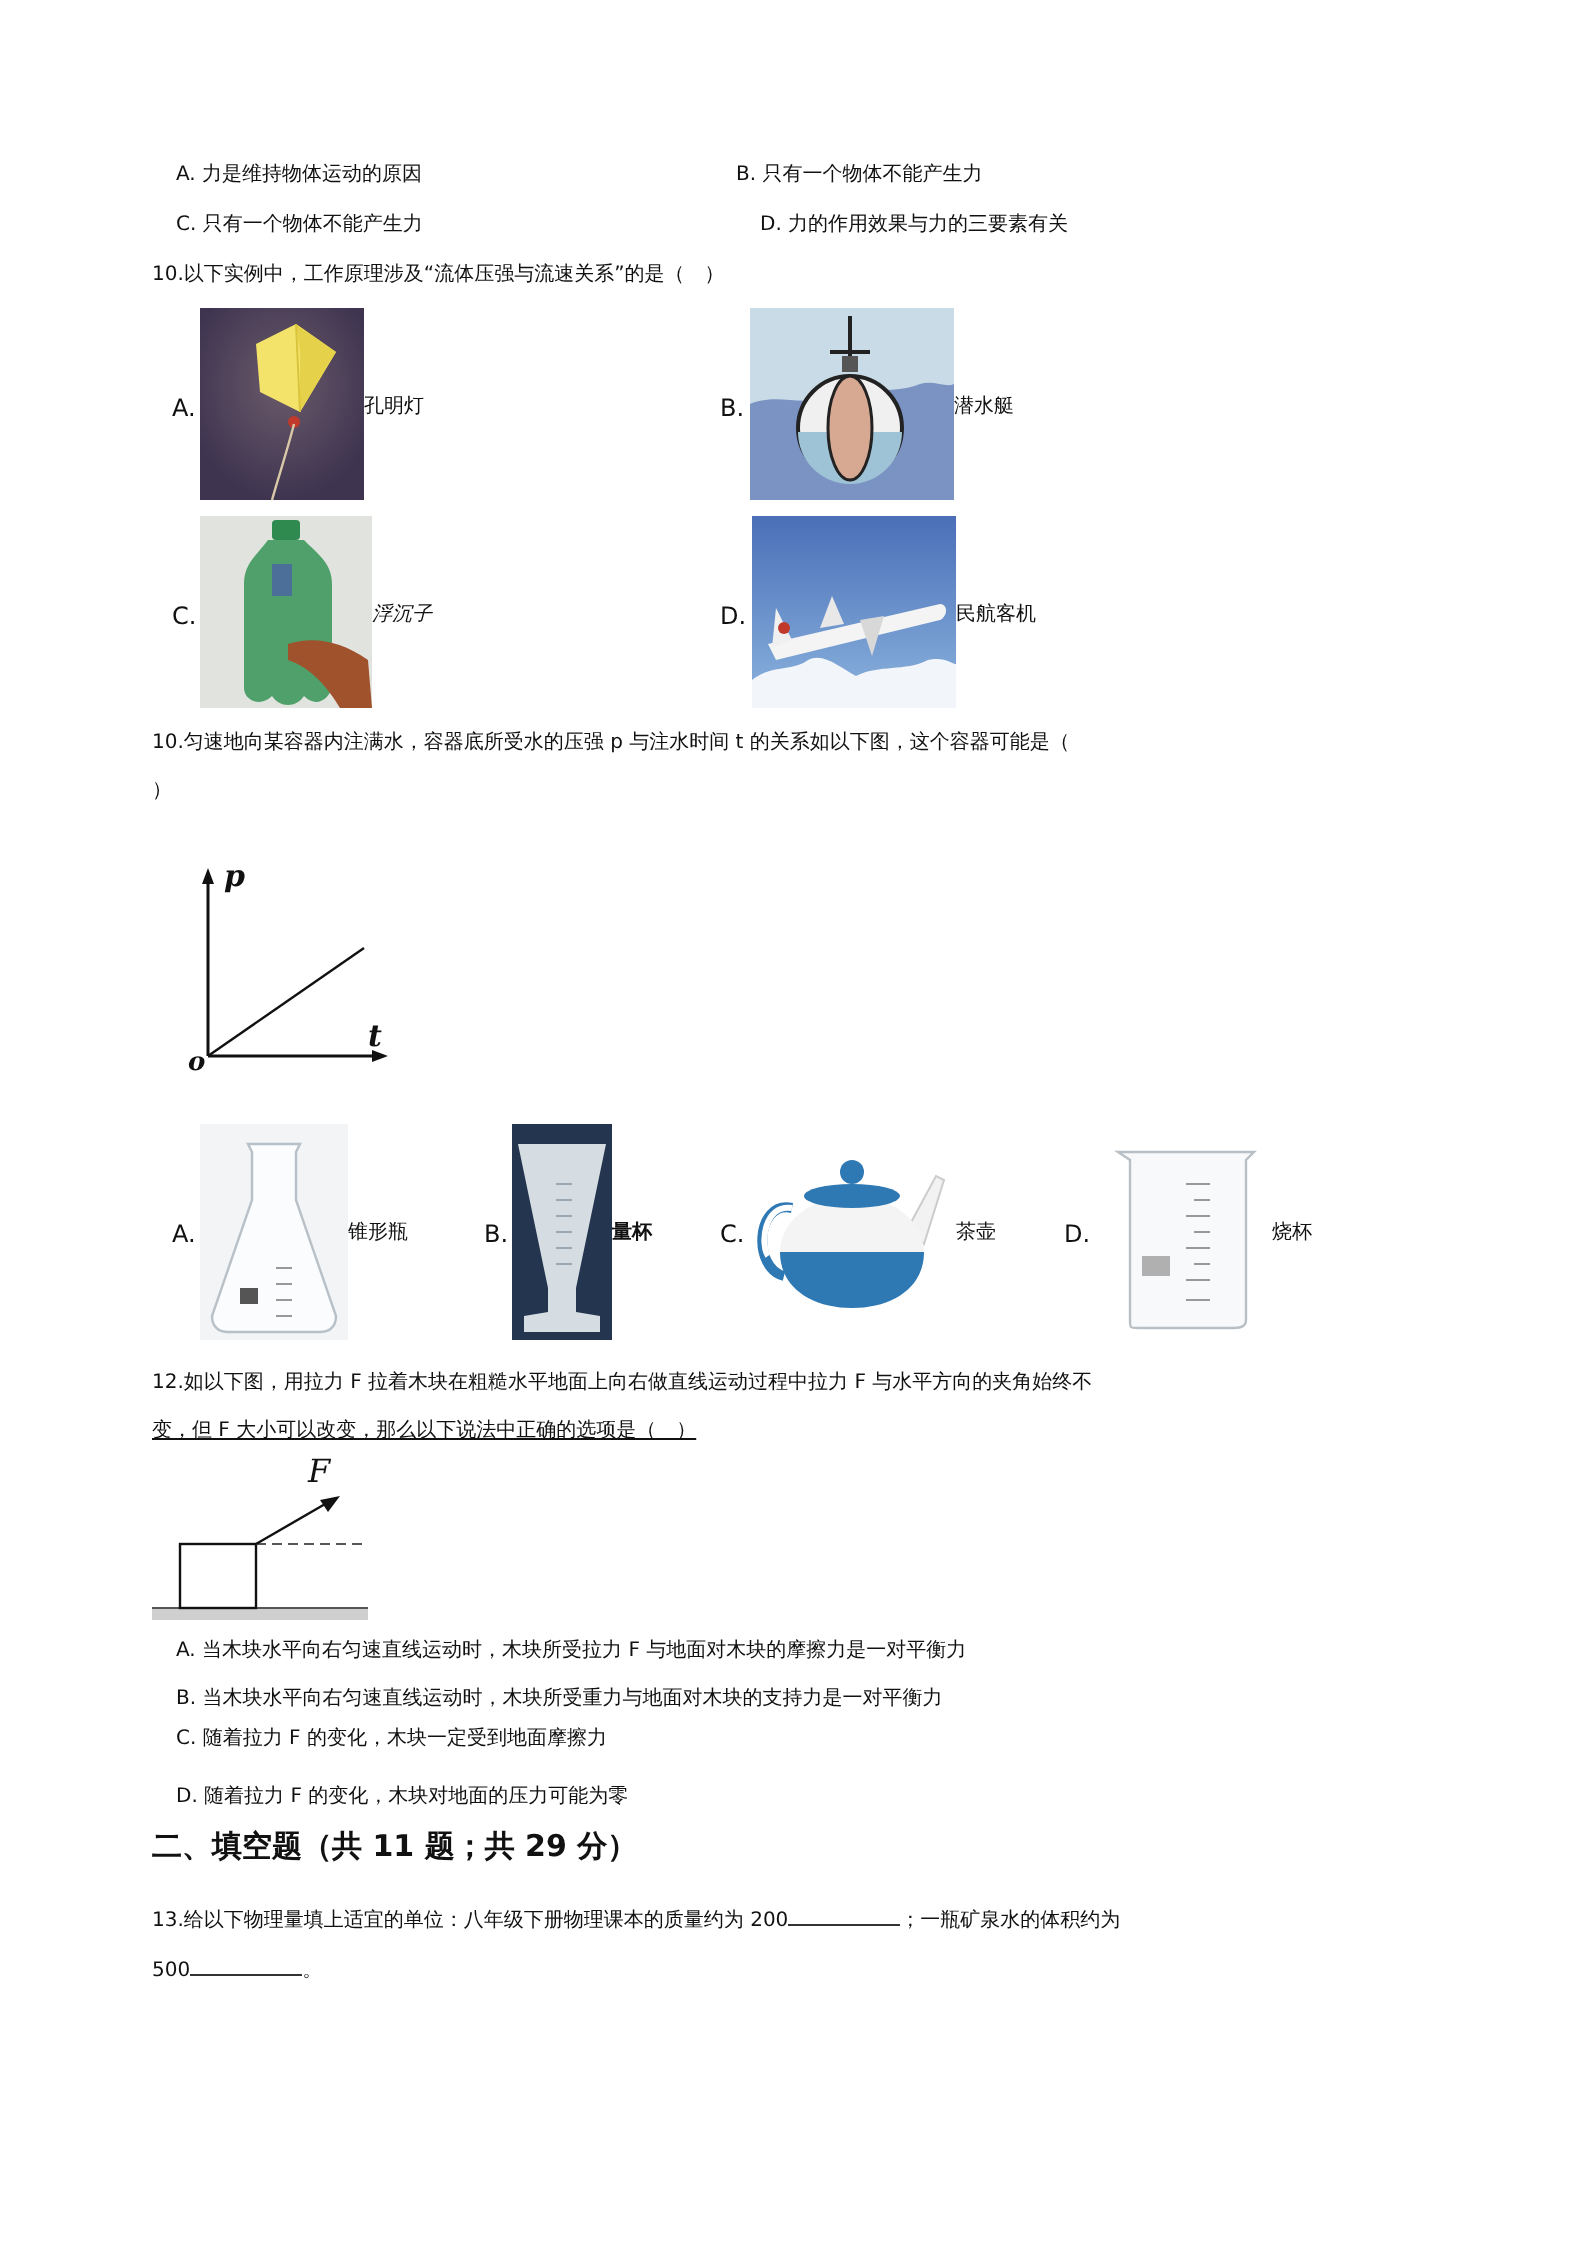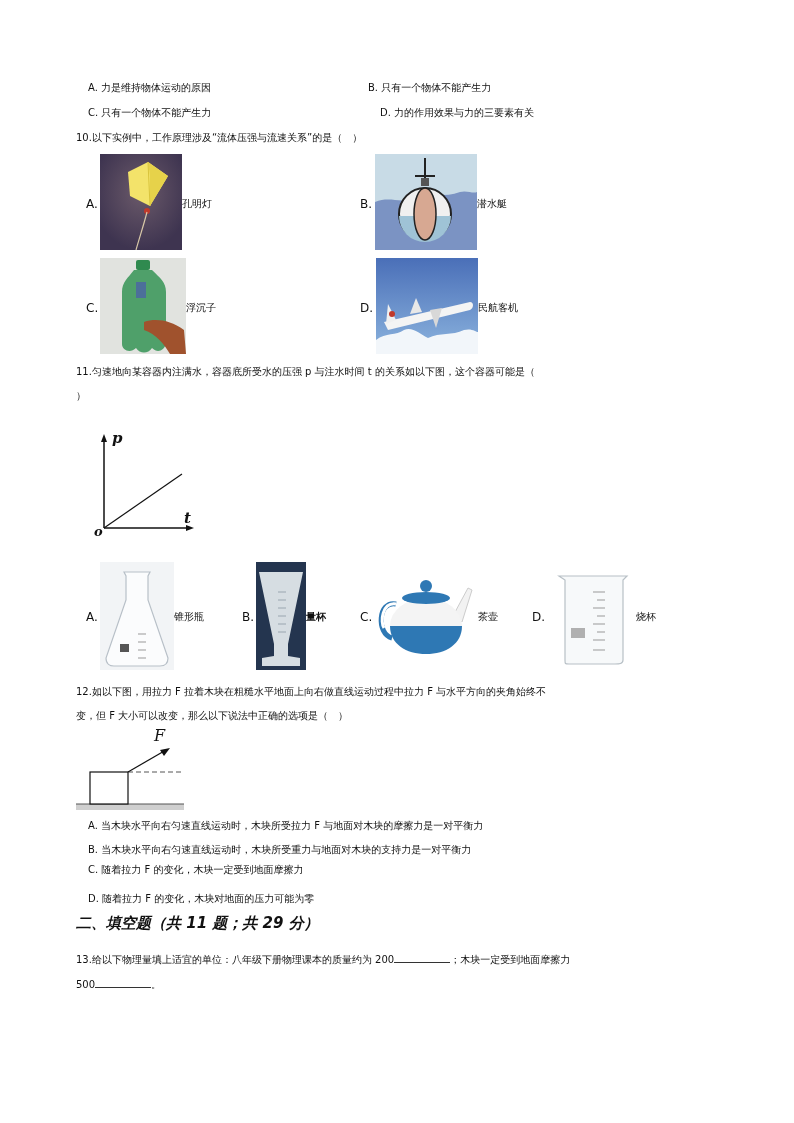--- a/index.html
+++ b/index.html
@@ -3,21 +3,21 @@
 <meta charset="utf-8">
 <style>
   html, body { margin: 0; padding: 0; background: #ffffff; }
   body {
     width: 794px; height: 1123px; position: relative; overflow: hidden;
     font-family: "DejaVu Sans", "Liberation Sans", sans-serif;
     color: #111; font-size: 13px;
   }
   .abs { position: absolute; white-space: nowrap; line-height: 16px; }
   .txt { font-size: 10px; }
-  .heading { font-size: 15px; font-weight: bold; font-style: italic; }
+  .heading { font-size: 15px; font-weight: bold; }
   .label { font-size: 12px; }
   .blank { display: inline-block; width: 56px; border-bottom: 1px solid #333; height: 12px; vertical-align: baseline; }
   .pic { position: absolute; overflow: hidden; }
 </style>
 </head>
 <body>
 
 <div class="abs txt" style="left:88px;top:80px;">A. 力是维持物体运动的原因</div>
 <div class="abs txt" style="left:368px;top:80px;">B. 只有一个物体不能产生力</div>
 <div class="abs txt" style="left:88px;top:105px;">C. 只有一个物体不能产生力</div>
@@ -62,21 +62,21 @@
 <div class="abs label" style="left:86px;top:300px;">C.</div>
 <div class="pic" style="left:100px;top:258px;width:86px;height:96px;">
   <svg width="86" height="96" viewBox="0 0 86 96">
     <rect width="86" height="96" fill="#e1e3df"></rect>
     <rect x="36" y="2" width="14" height="10" rx="2" fill="#2f8a4f"></rect>
     <path d="M34,12 L52,12 C60,20 66,24 66,34 L66,86 C64,92 58,96 52,90 C48,96 40,96 36,90 C30,96 22,92 22,86 L22,34 C22,24 28,20 34,12 Z" fill="#4fa06a"></path>
     <rect x="36" y="24" width="10" height="16" fill="#4c6f9a"></rect>
     <path d="M44,64 C56,60 70,62 84,72 L86,96 L70,96 C64,86 56,76 44,72 Z" fill="#a0522d"></path>
   </svg>
 </div>
-<div class="abs txt" style="left:186px;top:300px;">浮沉子</div>
+<div class="abs txt" style="left:186px;top:300px;font-style:italic;">浮沉子</div>
 
 <div class="abs label" style="left:360px;top:300px;">D.</div>
 <div class="pic" style="left:376px;top:258px;width:102px;height:96px;">
   <svg width="102" height="96" viewBox="0 0 102 96">
     <defs>
         <linearGradient id="sky" x1="0" y1="0" x2="0" y2="1">
           <stop offset="0" stop-color="#4a6fb8"></stop>
           <stop offset="1" stop-color="#8cb4de"></stop>
         </linearGradient>
       </defs>
@@ -84,21 +84,21 @@
     <path d="M0,82 C10,74 20,78 28,72 C36,68 44,76 52,80 C64,74 76,78 88,72 C96,70 100,74 102,74 L102,96 L0,96 Z" fill="#f2f6fa"></path>
     <path d="M8,64 L94,44 C98,44 98,50 94,52 L12,72 Z" fill="#f4f4f4"></path>
     <path d="M34,56 L40,40 L46,54 Z" fill="#e8e8e8"></path>
     <path d="M54,52 L60,70 L66,50 Z" fill="#d8d8d8"></path>
     <path d="M10,66 L12,46 L20,62 Z" fill="#f0f0f0"></path>
     <circle cx="16" cy="56" r="3" fill="#c0392b"></circle>
   </svg>
 </div>
 <div class="abs txt" style="left:478px;top:300px;">民航客机</div>
 
-<div class="abs txt" style="left:76px;top:364px;">11.匀速地向某容器内注满水，容器底所受水的压强 p 与注水时间 t 的关系如以下图，这个容器可能是（</div>
+<div class="abs txt" style="left:76px;top:364px;">10.匀速地向某容器内注满水，容器底所受水的压强 p 与注水时间 t 的关系如以下图，这个容器可能是（</div>
 <div class="abs txt" style="left:76px;top:388px;">）</div>
 
 <div class="pic" style="left:90px;top:430px;width:110px;height:112px;">
   <svg width="110" height="112" viewBox="0 0 110 112">
     <line x1="14" y1="98" x2="14" y2="8" stroke="#111" stroke-width="1.5"></line>
     <polygon points="14,4 11,12 17,12" fill="#111"></polygon>
     <line x1="14" y1="98" x2="100" y2="98" stroke="#111" stroke-width="1.5"></line>
     <polygon points="104,98 96,95 96,101" fill="#111"></polygon>
     <line x1="14" y1="98" x2="92" y2="44" stroke="#111" stroke-width="1.2"></line>
   </svg>
@@ -167,21 +167,21 @@
       <line x1="38" y1="54" x2="50" y2="54"></line>
         <line x1="42" y1="62" x2="50" y2="62"></line>
       <line x1="38" y1="70" x2="50" y2="70"></line>
         <line x1="38" y1="80" x2="50" y2="80"></line>
     </g>
   </svg>
 </div>
 <div class="abs txt" style="left:636px;top:609px;">烧杯</div>
 
 <div class="abs txt" style="left:76px;top:684px;">12.如以下图，用拉力 F 拉着木块在粗糙水平地面上向右做直线运动过程中拉力 F 与水平方向的夹角始终不</div>
-<div class="abs txt" style="left:76px;top:708px;">变，但 F 大小可以改变，那么以下说法中正确的选项是（　）</div>
+<div class="abs txt" style="left:76px;top:708px;text-decoration:underline;">变，但 F 大小可以改变，那么以下说法中正确的选项是（　）</div>
 
 <div class="pic" style="left:74px;top:728px;width:112px;height:86px;">
   <svg width="112" height="86" viewBox="0 0 112 86">
     <rect x="2" y="76" width="108" height="6" fill="#cfcfcf"></rect>
     <line x1="2" y1="76" x2="110" y2="76" stroke="#555" stroke-width="1"></line>
     <rect x="16" y="44" width="38" height="32" fill="#fff" stroke="#111" stroke-width="1.2"></rect>
     <line x1="54" y1="44" x2="110" y2="44" stroke="#555" stroke-width="1" stroke-dasharray="5,3"></line>
     <line x1="54" y1="44" x2="92" y2="22" stroke="#111" stroke-width="1.2"></line>
     <polygon points="96,20 86,22 90,28" fill="#111"></polygon>
   </svg>
@@ -189,17 +189,17 @@
 </div>
 
 <div class="abs txt" style="left:88px;top:818px;">A. 当木块水平向右匀速直线运动时，木块所受拉力 F 与地面对木块的摩擦力是一对平衡力</div>
 <div class="abs txt" style="left:88px;top:842px;">B. 当木块水平向右匀速直线运动时，木块所受重力与地面对木块的支持力是一对平衡力</div>
 <div class="abs txt" style="left:88px;top:862px;">C. 随着拉力 F 的变化，木块一定受到地面摩擦力</div>
 <div class="abs txt" style="left:88px;top:891px;">D. 随着拉力 F 的变化，木块对地面的压力可能为零</div>
 
 <div class="abs heading" style="left:76px;top:915px;">二、填空题（共 11 题；共 29 分）</div>
 
 <div class="abs txt" style="left:76px;top:950px;">
-  <span>13.给以下物理量填上适宜的单位：八年级下册物理课本的质量约为 200</span><span class="blank"></span><span>；木块一定受到地面摩擦力</span>
+  <span>13.给以下物理量填上适宜的单位：八年级下册物理课本的质量约为 200</span><span class="blank"></span><span>；一瓶矿泉水的体积约为</span>
 </div>
 <div class="abs txt" style="left:76px;top:975px;text-align:center;">
   <span>500</span><span class="blank"></span><span>。</span>
 </div>
 
 </body></html>

